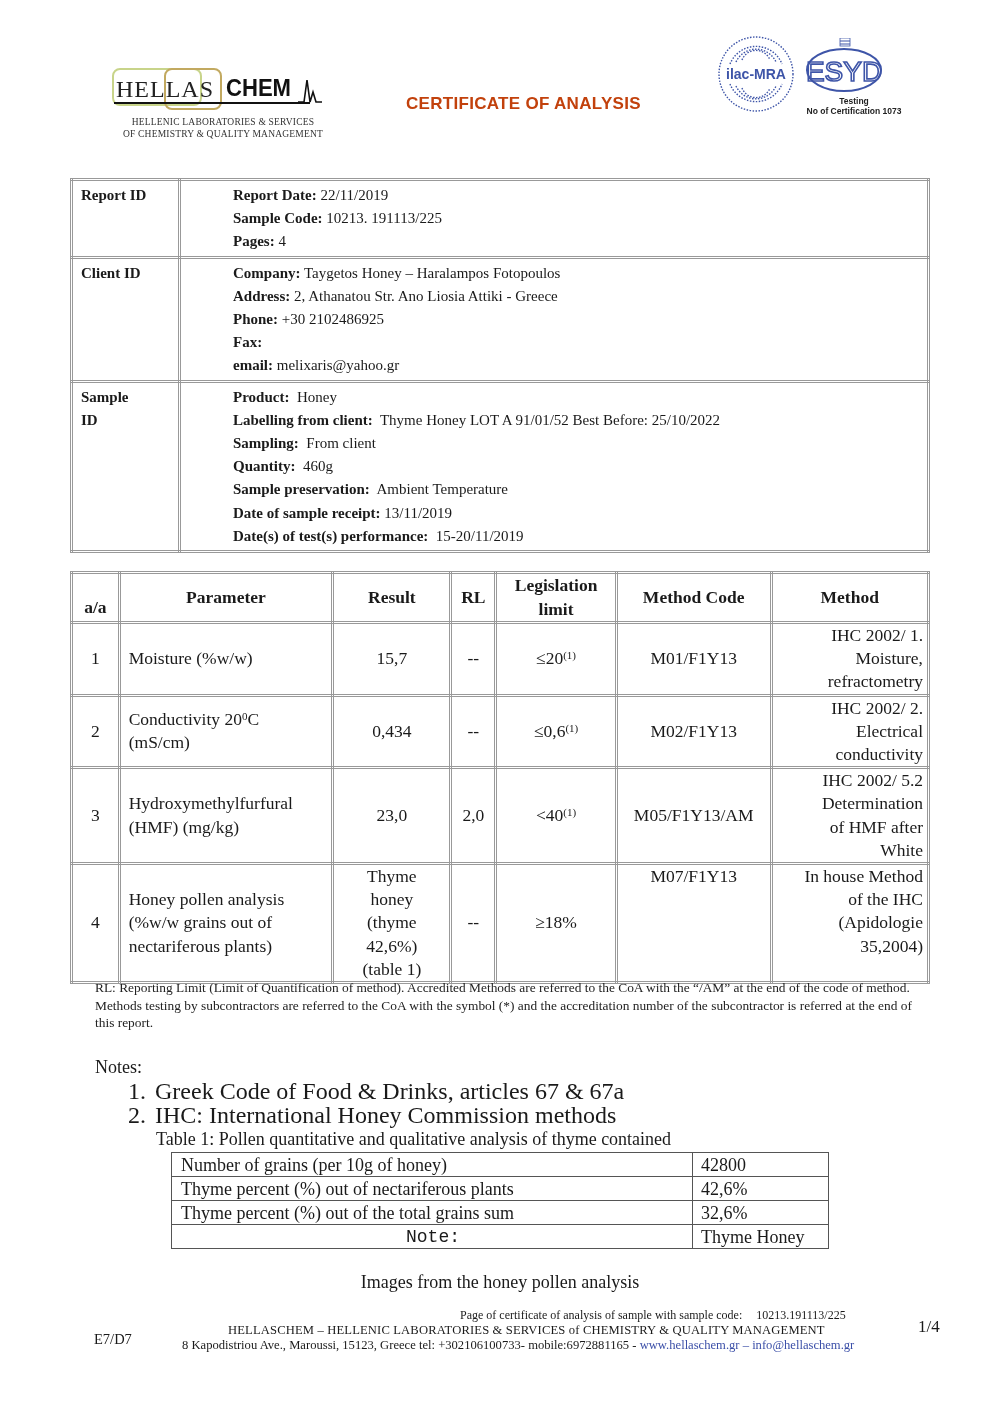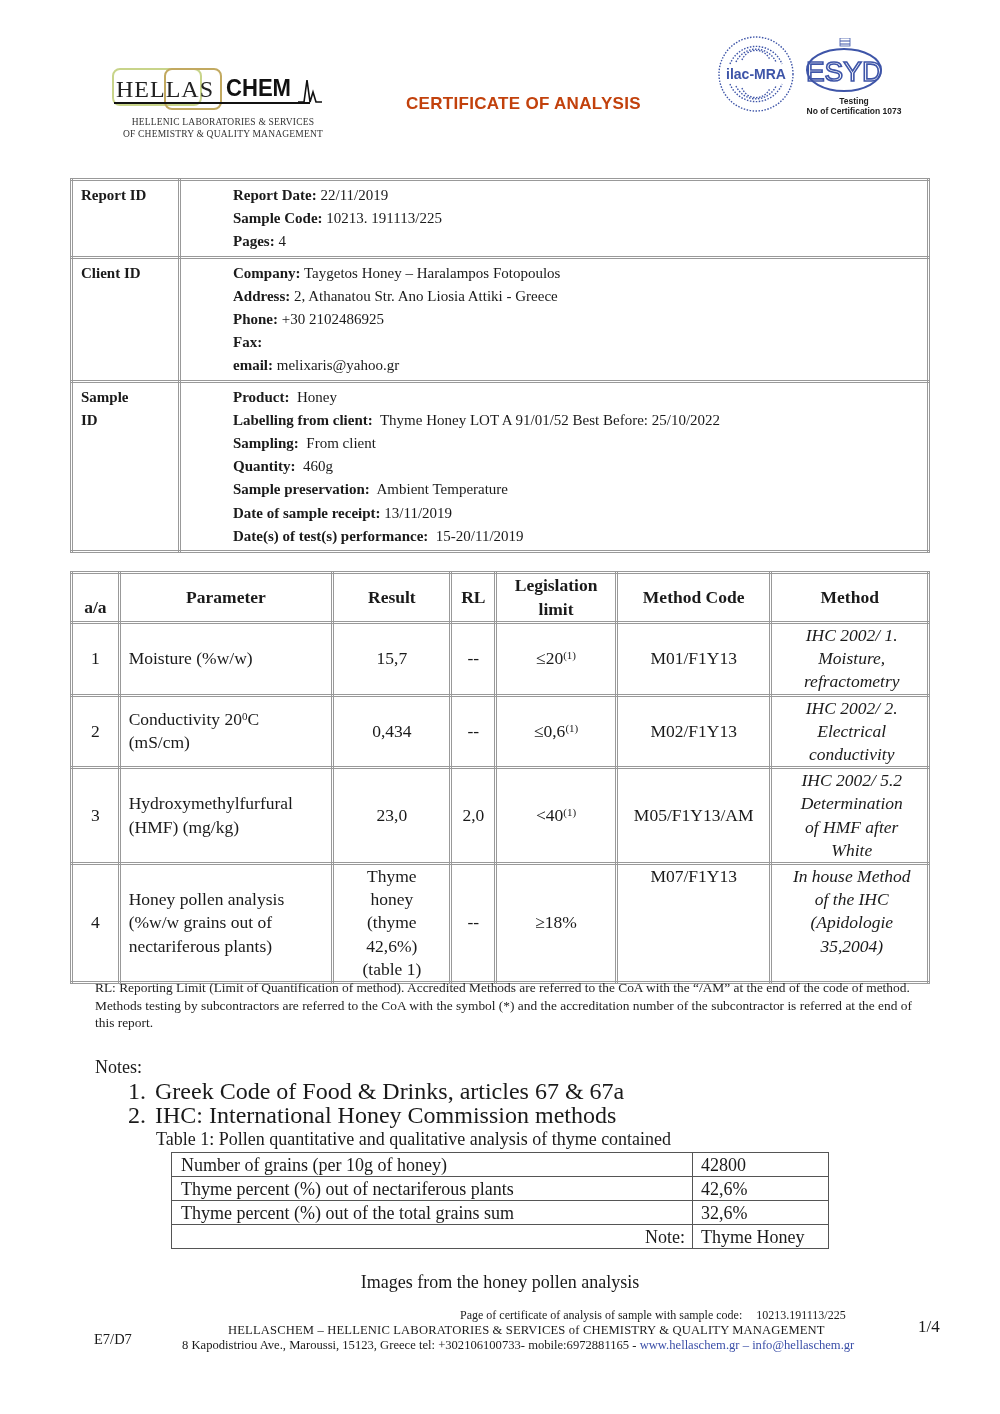--- a/index.html
+++ b/index.html
@@ -28,35 +28,35 @@
   .info-table td.label { width: 108px; font-weight: bold; padding-left: 8px; }
   .info-table b { font-weight: bold; margin-left: 44px; }
 
   
   .res-table { position: absolute; left: 70px; top: 571px; width: 860px; border-collapse: collapse; border: 3px double #999; }
   .res-table th, .res-table td { border: 3px double #999; font-size: 17.5px; line-height: 23.2px; }
   .res-table th { font-weight: bold; text-align: center; vertical-align: middle; height: 50px; }
   .res-table th.aa { vertical-align: bottom; padding-bottom: 2px; }
   .res-table td { text-align: center; vertical-align: middle; padding: 0 4px; }
   .res-table td.param { text-align: left; padding-left: 8px; }
-  .res-table td.method { text-align: center; padding-left: 8px; vertical-align: top; font-style: italic; }
+  .res-table td.method { text-align: right; padding-left: 8px; vertical-align: top; }
   .res-table td.top { vertical-align: top; }
   .res-table sup { font-size: 11px; vertical-align: top; position: relative; top: -3px; }
 
   .rl-note { position: absolute; left: 95px; top: 979px; width: 820px; font-size: 13.4px; line-height: 17.5px; color: #222; }
 
   .notes-title { position: absolute; left: 95px; top: 1057px; font-size: 18px; }
   .notes-list { position: absolute; left: 128px; top: 1080px; font-size: 24px; line-height: 23.5px; list-style: none; }
   .notes-list li span.num { display: inline-block; width: 27px; }
   .t1-caption { position: absolute; left: 156px; top: 1129px; font-size: 18px; }
 
   .t1 { position: absolute; left: 171px; top: 1152px; width: 658px; border-collapse: collapse; }
   .t1 td { border: 1px solid #555; font-size: 18px; line-height: 22px; padding: 0 0 0 9px; height: 24px; }
   .t1 td.val { width: 136px; padding-left: 8px; }
-  .t1 td.note-label { text-align: right; padding-right: 7px; }
+  .t1 td.note-label { text-align: center; padding-right: 7px; font-family: Liberation Mono, monospace; }
 
   .images-title { position: absolute; left: 0; width: 1000px; top: 1272px; text-align: center; font-size: 18px; }
 
   .footer { position: absolute; left: 0; top: 1306px; width: 1000px; }
   .f-code { position: absolute; left: 94px; top: 25px; font-size: 14.5px; }
   .f-page { position: absolute; left: 918px; top: 11px; font-size: 17px; }
   .f-line1 { position: absolute; left: 460px; top: 2px; font-size: 12px; white-space: nowrap; }
   .f-line1 .sc { margin-left: 14px; }
   .f-line2 { position: absolute; left: 228px; top: 17px; font-size: 12.6px; white-space: nowrap; letter-spacing: 0.15px; }
   .f-line3 { position: absolute; left: 182px; top: 32px; font-size: 12.6px; white-space: nowrap; }

